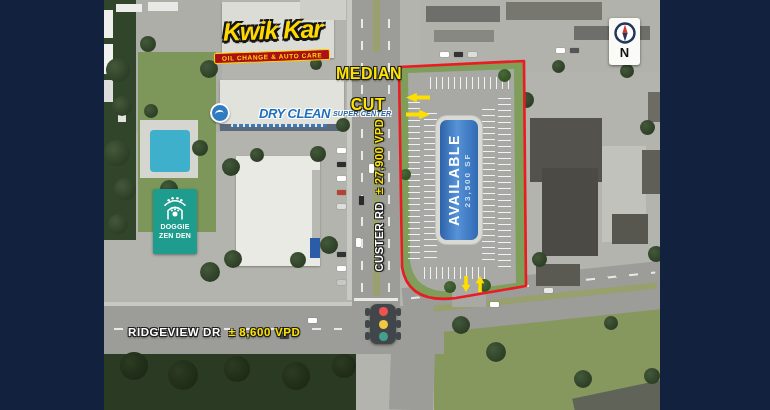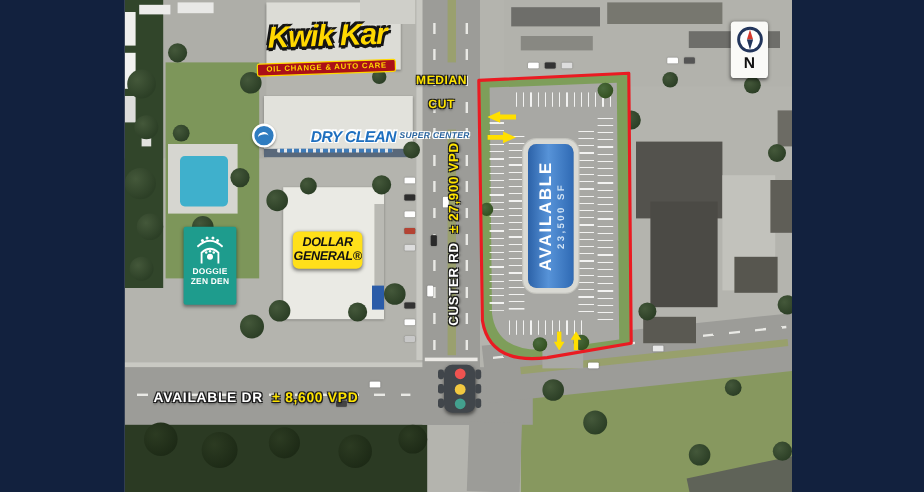--- a/index.html
+++ b/index.html
@@ -17,21 +17,21 @@
   .dash-v{background:repeating-linear-gradient(0deg,#e9e9e5 0 9px,transparent 9px 22px);width:2px;}
   .dash-h{background:repeating-linear-gradient(90deg,#e9e9e5 0 9px,transparent 9px 22px);height:2px;}
   
   .arr{position:absolute;background:#FFDF00;filter:drop-shadow(0 0 1px #1a1a1a) drop-shadow(0 1px 1px rgba(0,0,0,.45));}
   .arr.right{clip-path:polygon(0 32%,55% 32%,55% 6%,100% 50%,55% 94%,55% 68%,0 68%);}
   .arr.left {clip-path:polygon(100% 32%,45% 32%,45% 6%,0 50%,45% 94%,45% 68%,100% 68%);}
   
   .o1{text-shadow:-1px -1px 0 #1e1e1e,1px -1px 0 #1e1e1e,-1px 1px 0 #1e1e1e,1px 1px 0 #1e1e1e,0 2px 2px rgba(0,0,0,.55);}
   .lbl-yellow{color:#FFE400;font-weight:bold;}
   .lbl-white{color:#FFFFFF;font-weight:bold;}
-  .median-cut{font-size:10px;line-height:1.95;letter-spacing:.5px;text-align:center;}
+  .median-cut{font-size:16px;line-height:1.95;letter-spacing:.5px;text-align:center;}
   .custer{transform:rotate(-90deg);font-size:11px;letter-spacing:.6px;white-space:nowrap;text-align:center;}
   .ridgeview{font-size:11.5px;letter-spacing:.6px;white-space:nowrap;}
   
   .kwik-wrap{text-align:center;}
   .kwik{display:inline-block;font-style:italic;font-weight:bold;font-size:25px;color:#FFD800;letter-spacing:-1px;
         transform:rotate(-2deg);
         text-shadow:-2px -2px 0 #141414,2px -2px 0 #141414,-2px 2px 0 #141414,2px 2px 0 #141414,0 3px 0 #141414;}
   .kwik-banner{display:inline-block;background:#AB1017;border:1px solid #FFD800;color:#FFD800;font-size:6.5px;
         font-weight:bold;letter-spacing:.6px;padding:1px 7px;border-radius:2px;transform:rotate(-2deg);margin-top:1px;}
   
@@ -247,37 +247,33 @@
         <circle cx="15.5" cy="25" r="1.5" fill="#fff"></circle>
           <circle cx="20" cy="23.3" r="1.5" fill="#fff"></circle>
           <circle cx="24.5" cy="25" r="1.5" fill="#fff"></circle>
       </svg>
       <div class="dzd-text">
         <span>DOGGIE</span><br>
         <span>ZEN DEN</span>
       </div>
     </div>
 
-    <div class="abs dg" style="left:140px;top:193px;width:58px;height:31px;">
-      <span class="dg-text">DOLLAR</span>
-      <span class="dg-text">GENERAL®</span>
-    </div>
 
     <div class="abs median-cut lbl-yellow o1" style="left:232px;top:58px;width:64px;">
       <span>MEDIAN</span><br>
       <span>CUT</span>
     </div>
 
     <div class="abs custer o1" style="left:188px;top:188px;width:175px;height:14px;">
       <span class="lbl-white">CUSTER RD</span>
       <span class="lbl-yellow" style="margin-left:4px;">± 27,900 VPD</span>
     </div>
 
     <div class="abs ridgeview o1" style="left:24px;top:326px;">
-      <span class="lbl-white">AVAILABLE DR</span>
+      <span class="lbl-white">RIDGEVIEW DR</span>
       <span class="lbl-yellow" style="margin-left:4px;">± 8,600 VPD</span>
     </div>
 
     <div class="tl-body" style="left:266px;top:304px;">
       <div class="tl-tab" style="left:-5px;top:4px;"></div>
       <div class="tl-tab" style="left:-5px;top:16px;"></div>
       <div class="tl-tab" style="left:-5px;top:28px;"></div>
       <div class="tl-tab" style="right:-5px;top:4px;"></div>
       <div class="tl-tab" style="right:-5px;top:16px;"></div>
       <div class="tl-tab" style="right:-5px;top:28px;"></div>

